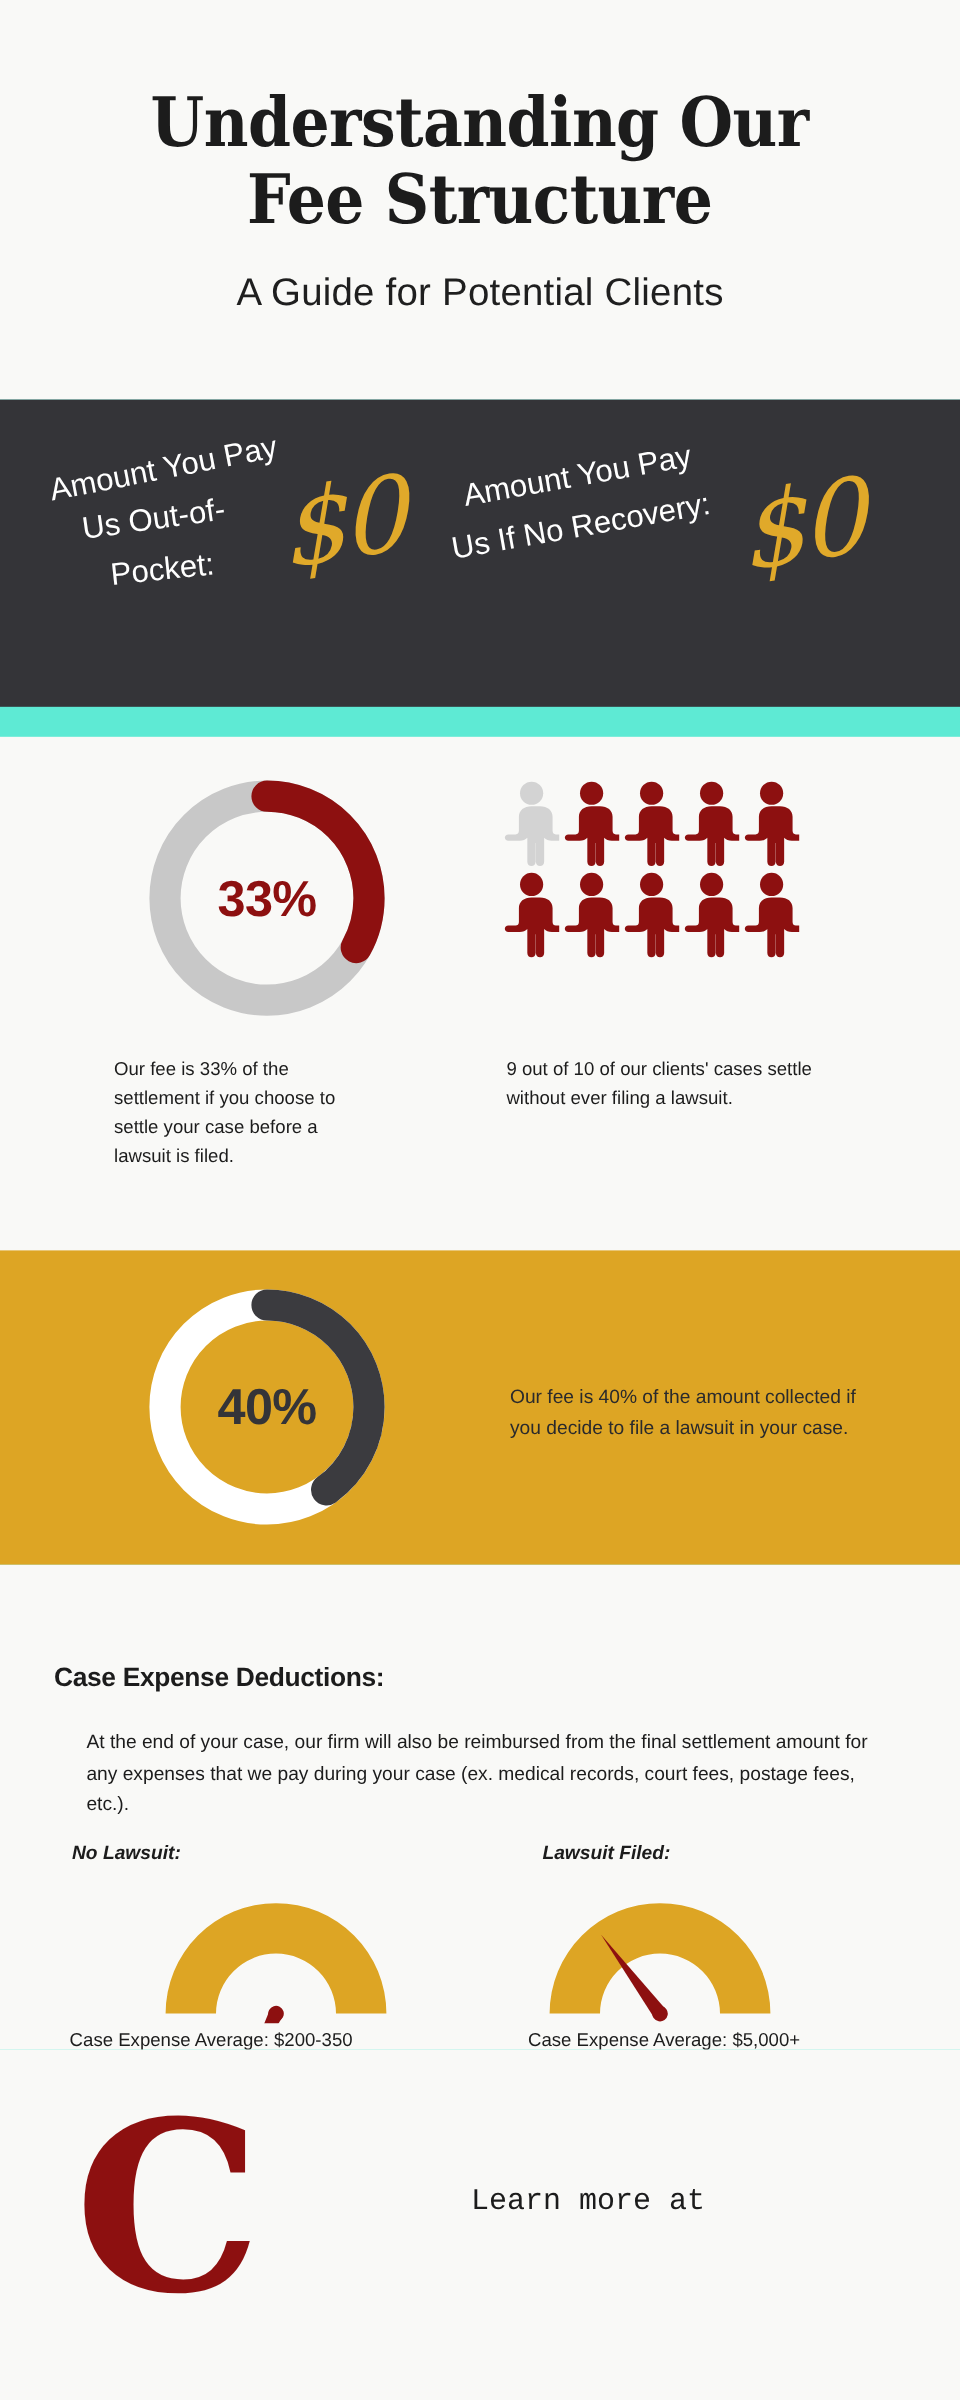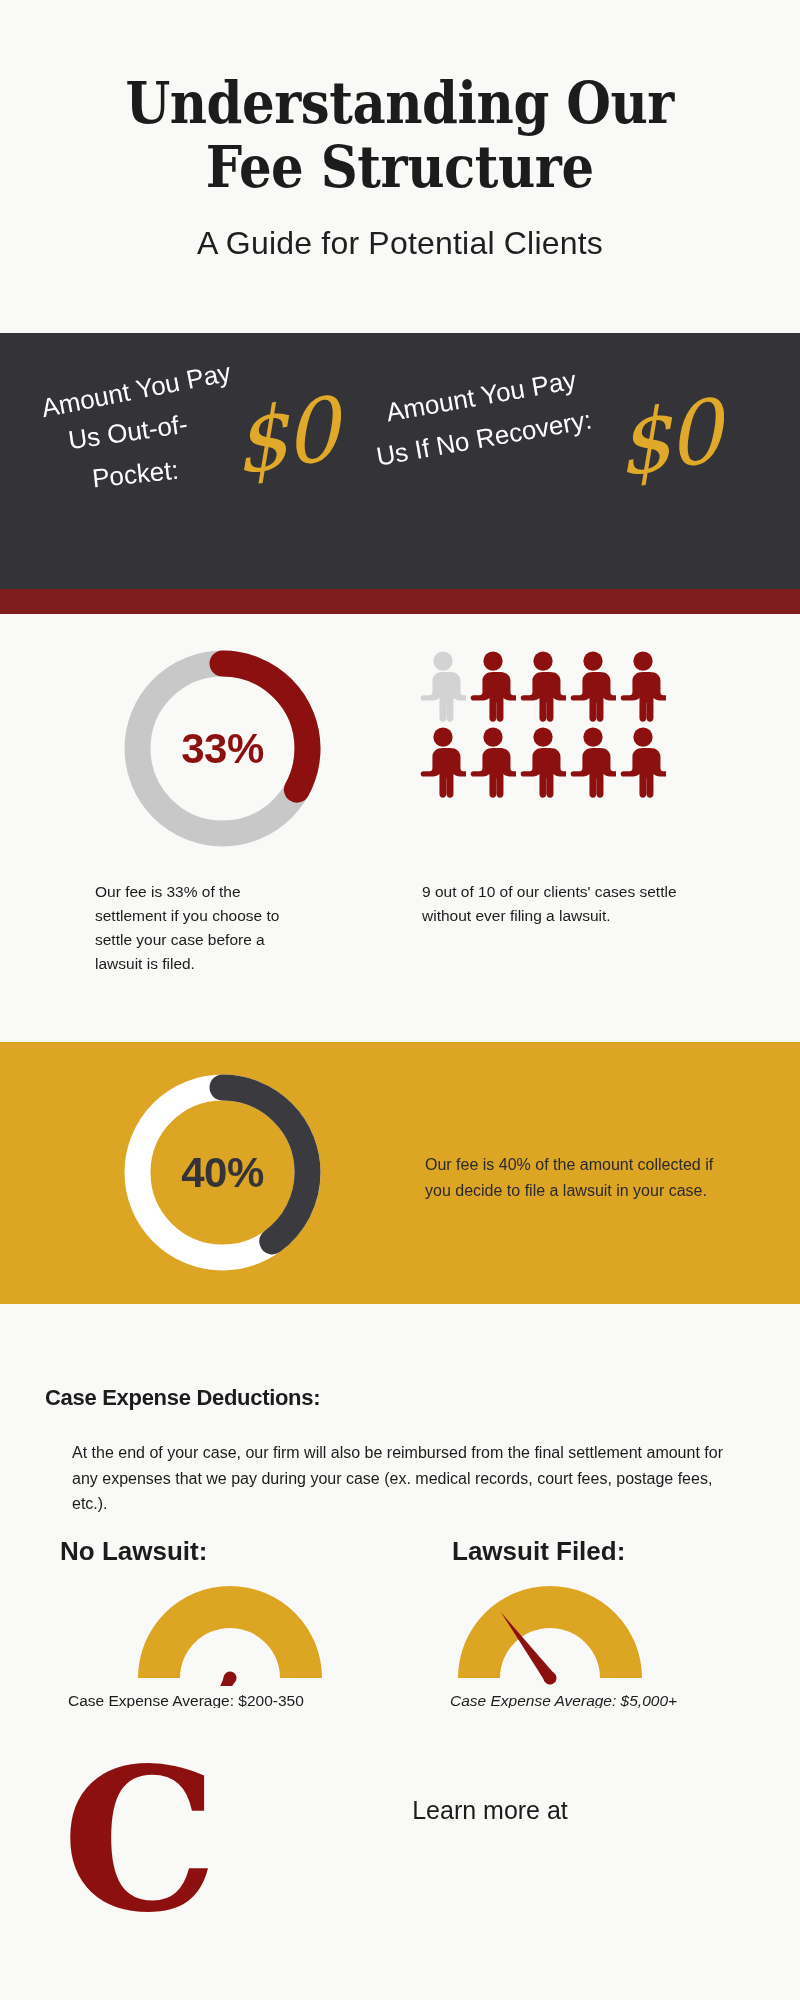--- a/index.html
+++ b/index.html
@@ -6,21 +6,21 @@
   html, body {
     width: 800px;
     height: 2000px;
     background: #ffffff;
     font-family: "Liberation Sans", sans-serif;
   }
   #page {
     position: relative;
     width: 800px;
     height: 2000px;
-    background: #7f1d1d;
+    background: #5eead4;
     overflow: hidden;
   }
 
   
   .header {
     position: absolute;
     top: 0; left: 0;
     width: 800px;
     height: 333px;
     background: #f9f9f7;
@@ -155,30 +155,30 @@
   .ded-body {
     position: absolute;
     left: 72px; top: 136px;
     width: 660px;
     font-size: 16px;
     line-height: 1.6;
     color: #1c1c1c;
   }
   .gauge-head {
     position: absolute;
-    font-size: 26px;
-    font-weight: 700;
-    color: #1c1c1c;
+    font-size: 16px;
+    font-weight: 700;
+    color: #1c1c1c;
+    font-style: italic;
   }
   .gauge-cap {
     position: absolute;
     font-size: 15.5px;
     color: #1c1c1c;
     white-space: nowrap;
-    margin-left: 10px;
   }
 
   
   .footer {
     position: absolute;
     top: 1708px; left: 0;
     width: 800px;
     height: 292px;
     background: #f9f9f7;
   }
@@ -186,26 +186,27 @@
     position: absolute;
     left: 62px; top: 34px;
     font-family: "DejaVu Serif", "Liberation Serif", serif;
     font-weight: 700;
     font-size: 196px;
     line-height: 1;
     color: #8d1010;
   }
   .footer-text {
     position: absolute;
-    left: 230px; top: 85px;
+    left: 230px; top: 109px;
     width: 520px;
     text-align: center;
     font-size: 25px;
     line-height: 1.42;
     color: #1c1c1c;
+    font-family: Liberation Mono, monospace;
   }
 </style>
 </head>
 <body>
 
 <div id="page">
 
   <div class="header">
     <div class="title">
       <div>Understanding Our</div>
@@ -317,21 +318,21 @@
     <div class="gauge-cap" style="left:58px; top:388px;">Case Expense Average: $200-350</div>
 
     <div class="gauge-head" style="left:452px; top:232px;">Lawsuit Filed:</div>
     <svg style="position:absolute; left:440px; top:270px;" width="220" height="112" viewBox="0 0 220 112">
       <path d="M18 104 A 92 92 0 0 1 202 104 L 160 104 A 50 50 0 0 0 60 104 Z" fill="#dda524"></path>
       <g transform="rotate(55 110 104)">
         <path d="M110 98 L110 110 L 28 106.5 Z" fill="#8d1010"></path>
         <circle cx="110" cy="104" r="6.5" fill="#8d1010"></circle>
       </g>
     </svg>
-    <div class="gauge-cap" style="left:440px; top:388px;font-style:italic;">Case Expense Average: $5,000+</div>
+    <div class="gauge-cap" style="left:440px; top:388px;">Case Expense Average: $5,000+</div>
   </div>
 
   <div class="footer">
     <div class="logo-c">C</div>
     <div class="footer-text">
       <div>Learn more at</div>
     </div>
   </div>
 
 </div>

